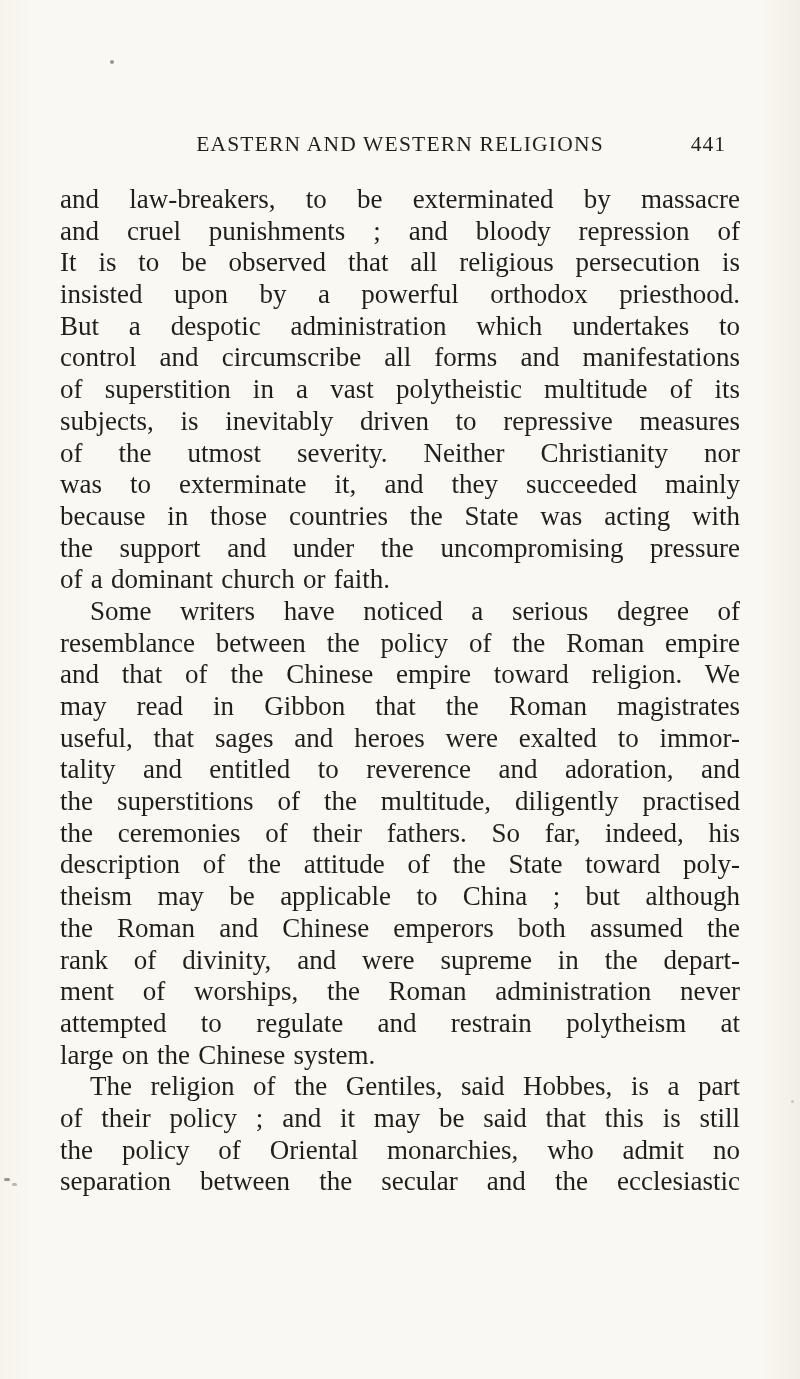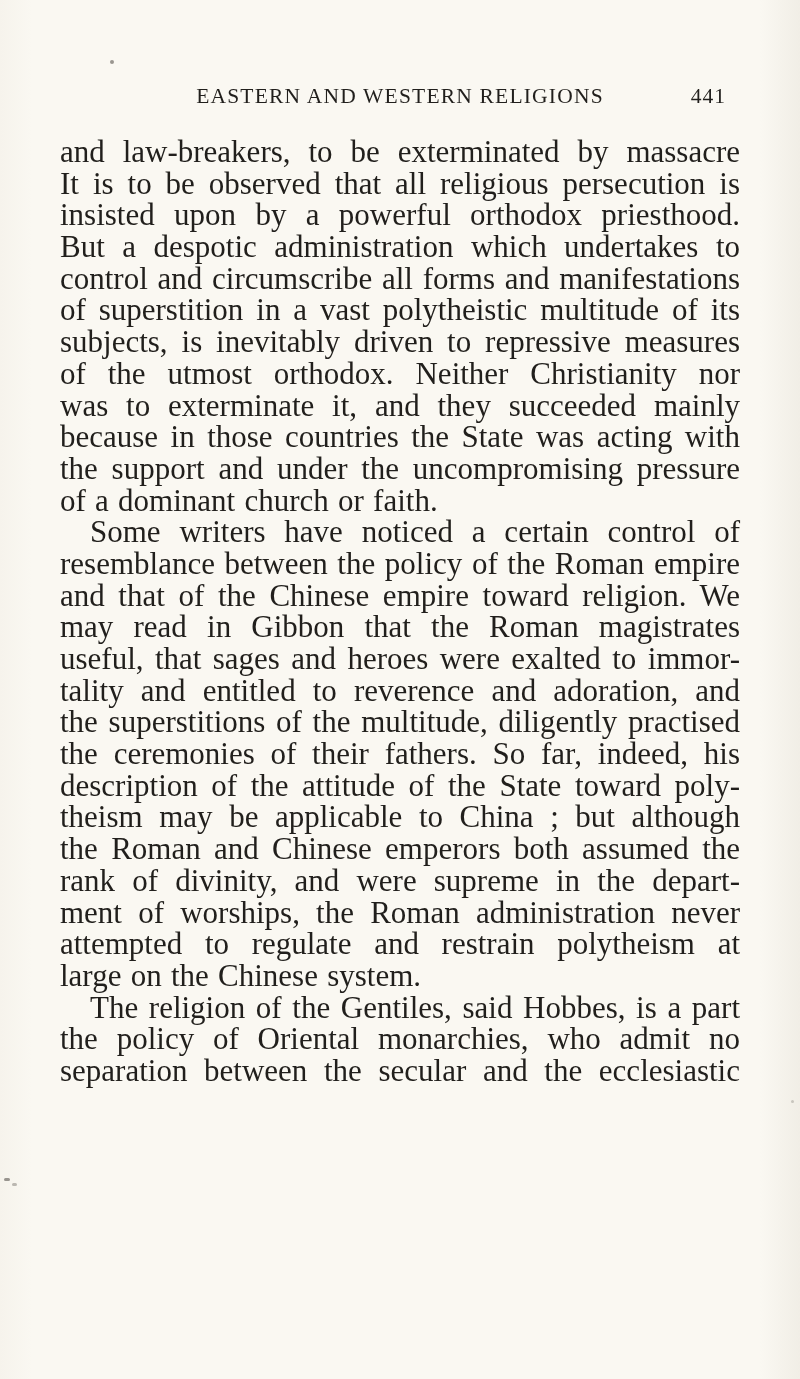--- a/index.html
+++ b/index.html
@@ -21,32 +21,33 @@
     padding: 84px 60px 0 60px;
   }
   .running-header {
     position: relative;
     height: 32px;
     margin-bottom: 20px;
     text-align: center;
     font-size: 21.5px;
     letter-spacing: 1.2px;
     white-space: nowrap;
+    margin-top: 48px;
   }
   .header-title {
     display: inline-block;
   }
   .page-number {
     position: absolute;
     right: 14px;
     top: 0;
     letter-spacing: 1px;
   }
   .page-body {
-    font-size: 31px;
+    font-size: 27px;
     word-spacing: 1.5px;
   }
   .paragraph { margin: 0; }
   .line {
     height: 31.7px;
     line-height: 31.7px;
     text-align: justify;
     text-align-last: justify;
     white-space: normal;
   }
@@ -83,48 +84,50 @@
   <span class="scan-artifact artifact-4"></span>
 
   <div class="running-header">
     <span class="header-title">EASTERN AND WESTERN RELIGIONS</span>
     <span class="page-number">441</span>
   </div>
 
   <div class="page-body">
       <div class="paragraph">
         <div class="line"><span>and law-breakers, to be exterminated by massacre</span></div>
+        <div class="line"><span>and cruel punishments ; and bloody repression of</span></div>
         <div class="line"><span>It is to be observed that all religious persecution is</span></div>
         <div class="line"><span>insisted upon by a powerful orthodox priesthood.</span></div>
         <div class="line"><span>But a despotic administration which undertakes to</span></div>
         <div class="line"><span>control and circumscribe all forms and manifestations</span></div>
         <div class="line"><span>of superstition in a vast polytheistic multitude of its</span></div>
         <div class="line"><span>subjects, is inevitably driven to repressive measures</span></div>
-        <div class="line"><span>of the utmost orthodox.  Neither Christianity nor</span></div>
+        <div class="line"><span>of the utmost severity.  Neither Christianity nor</span></div>
         <div class="line"><span>was to exterminate it, and they succeeded mainly</span></div>
         <div class="line"><span>because in those countries the State was acting with</span></div>
         <div class="line"><span>the support and under the uncompromising pressure</span></div>
         <div class="line last"><span>of a dominant church or faith.</span></div>
       </div>
       <div class="paragraph">
-        <div class="line first-indent"><span>Some writers have noticed a certain control of</span></div>
+        <div class="line first-indent"><span>Some writers have noticed a serious degree of</span></div>
         <div class="line"><span>resemblance between the policy of the Roman empire</span></div>
         <div class="line"><span>and that of the Chinese empire toward religion.  We</span></div>
         <div class="line"><span>may read in Gibbon that the Roman magistrates</span></div>
         <div class="line"><span>useful, that sages and heroes were exalted to immor-</span></div>
         <div class="line"><span>tality and entitled to reverence and adoration, and</span></div>
         <div class="line"><span>the superstitions of the multitude, diligently practised</span></div>
         <div class="line"><span>the ceremonies of their fathers.  So far, indeed, his</span></div>
         <div class="line"><span>description of the attitude of the State toward poly-</span></div>
         <div class="line"><span>theism may be applicable to China ; but although</span></div>
         <div class="line"><span>the Roman and Chinese emperors both assumed the</span></div>
         <div class="line"><span>rank of divinity, and were supreme in the depart-</span></div>
         <div class="line"><span>ment of worships, the Roman administration never</span></div>
         <div class="line"><span>attempted to regulate and restrain polytheism at</span></div>
         <div class="line last"><span>large on the Chinese system.</span></div>
       </div>
       <div class="paragraph justify-last">
         <div class="line first-indent"><span>The religion of the Gentiles, said Hobbes, is a part</span></div>
+        <div class="line"><span>of their policy ; and it may be said that this is still</span></div>
         <div class="line"><span>the policy of Oriental monarchies, who admit no</span></div>
         <div class="line last"><span>separation between the secular and the ecclesiastic</span></div>
       </div>
     </div>
 </div>
 
 </body></html>

